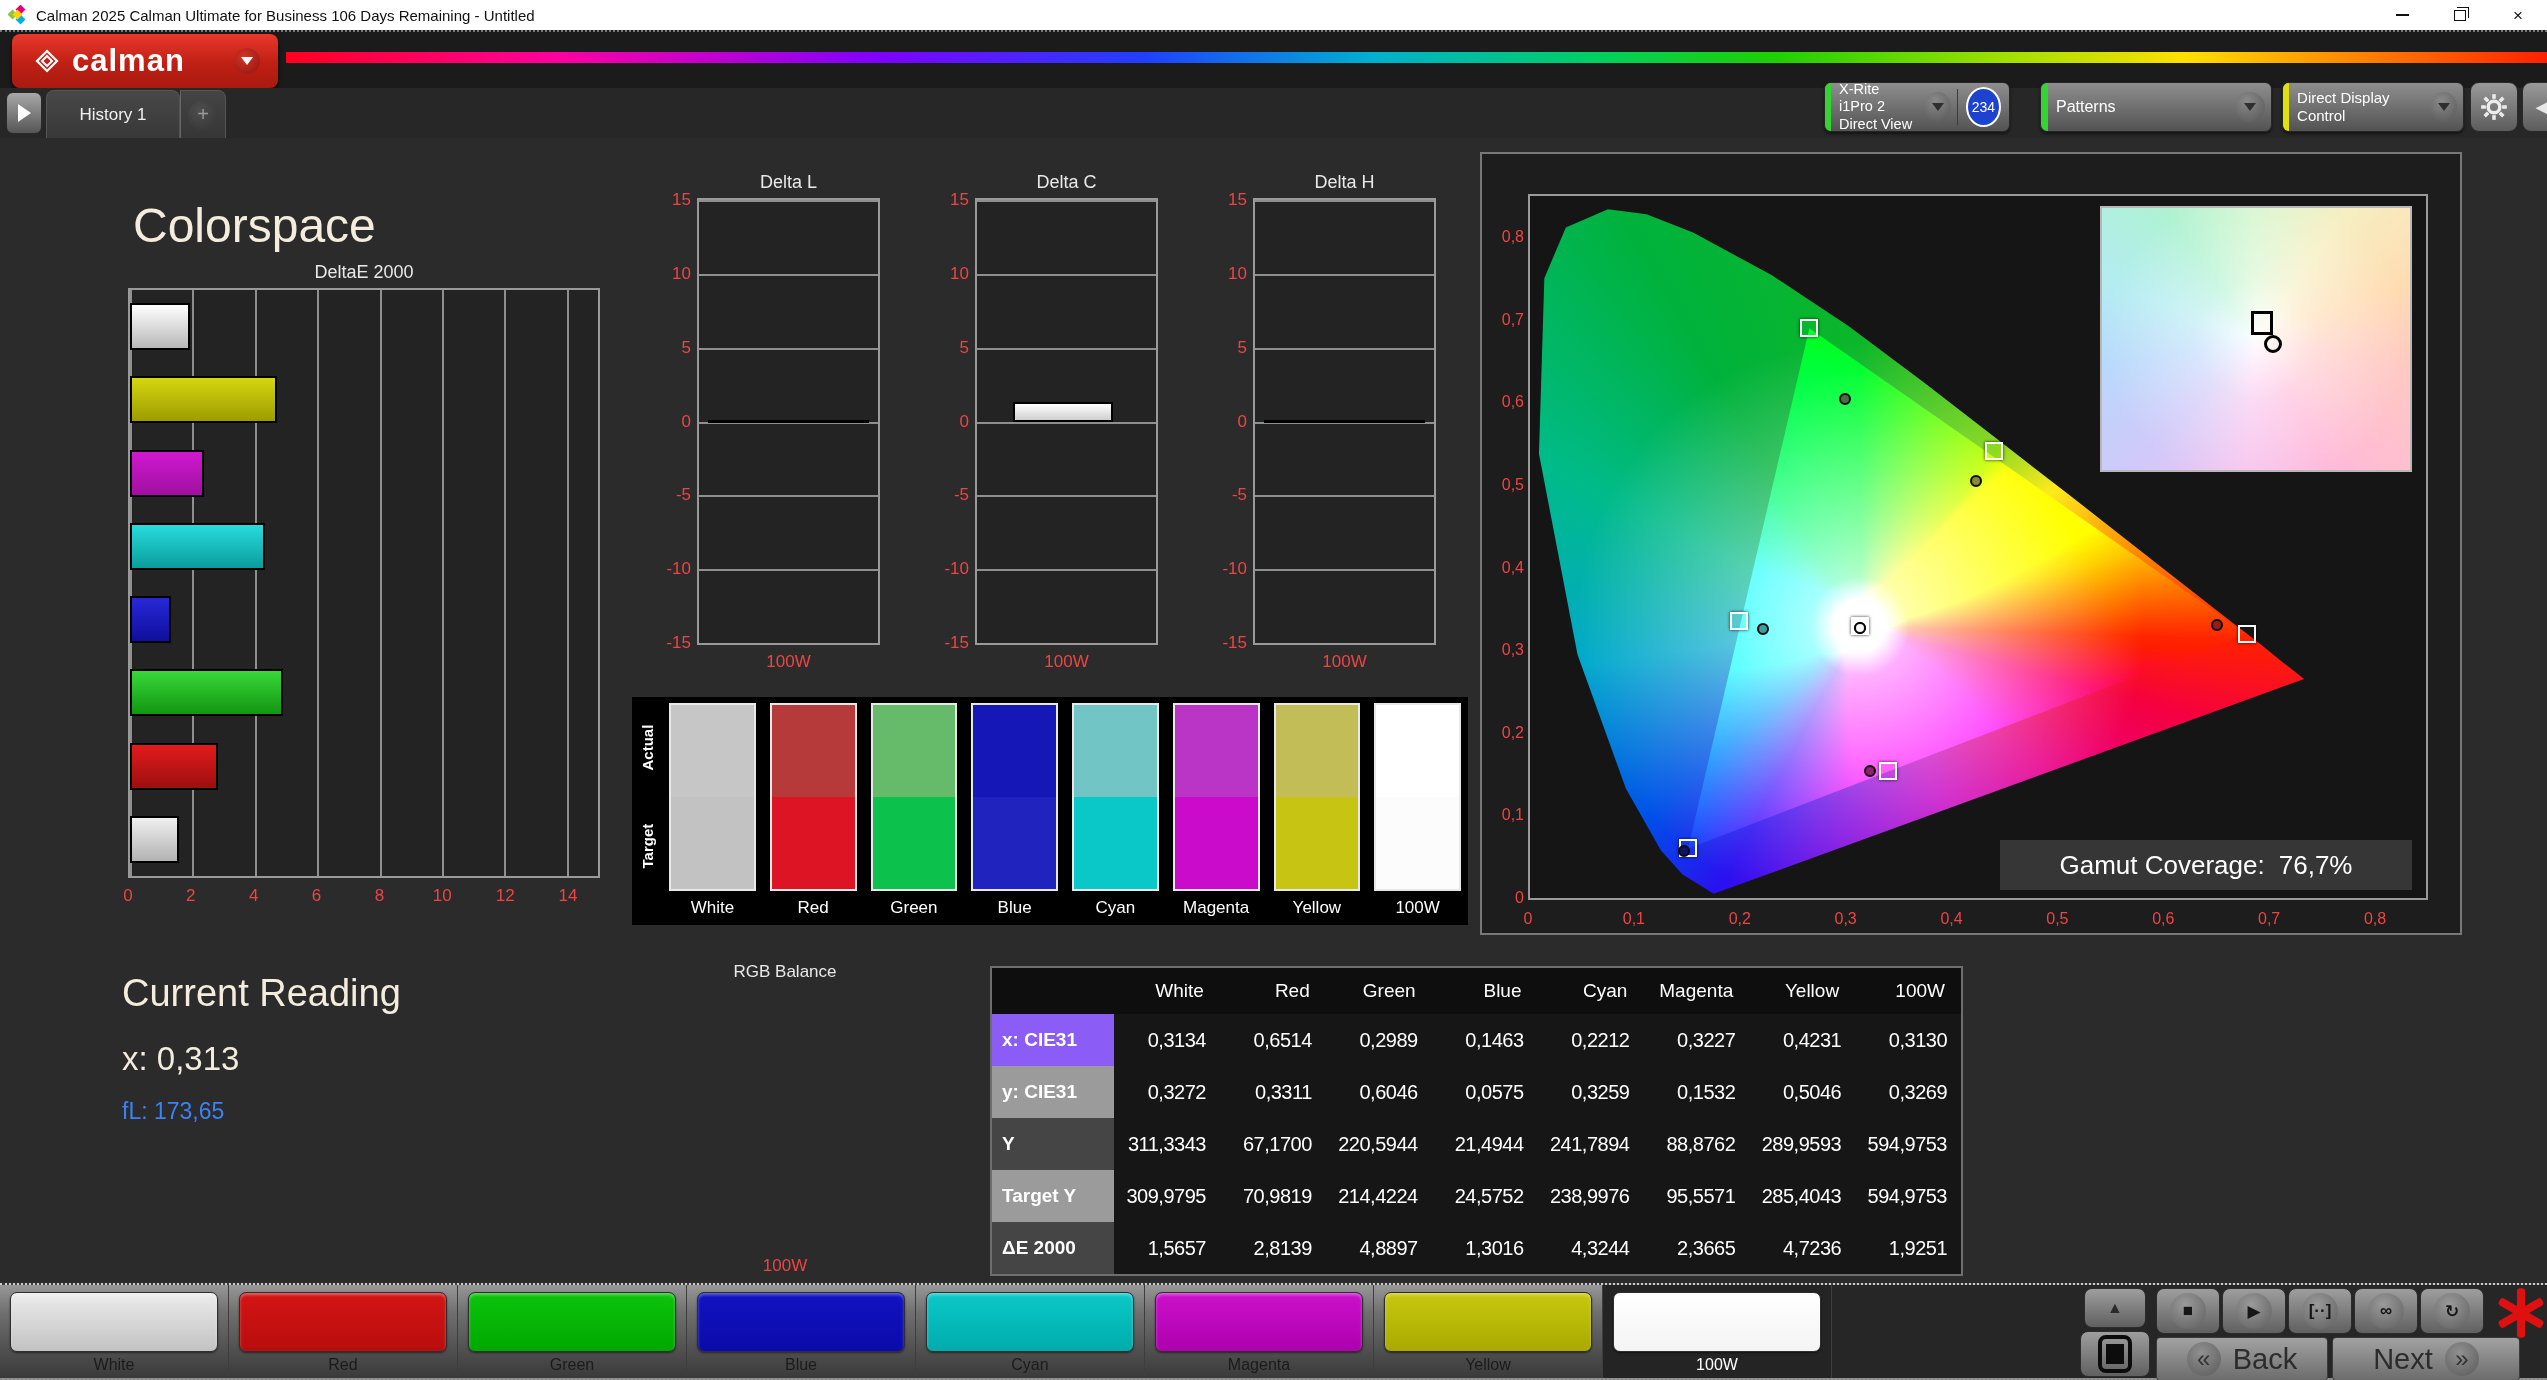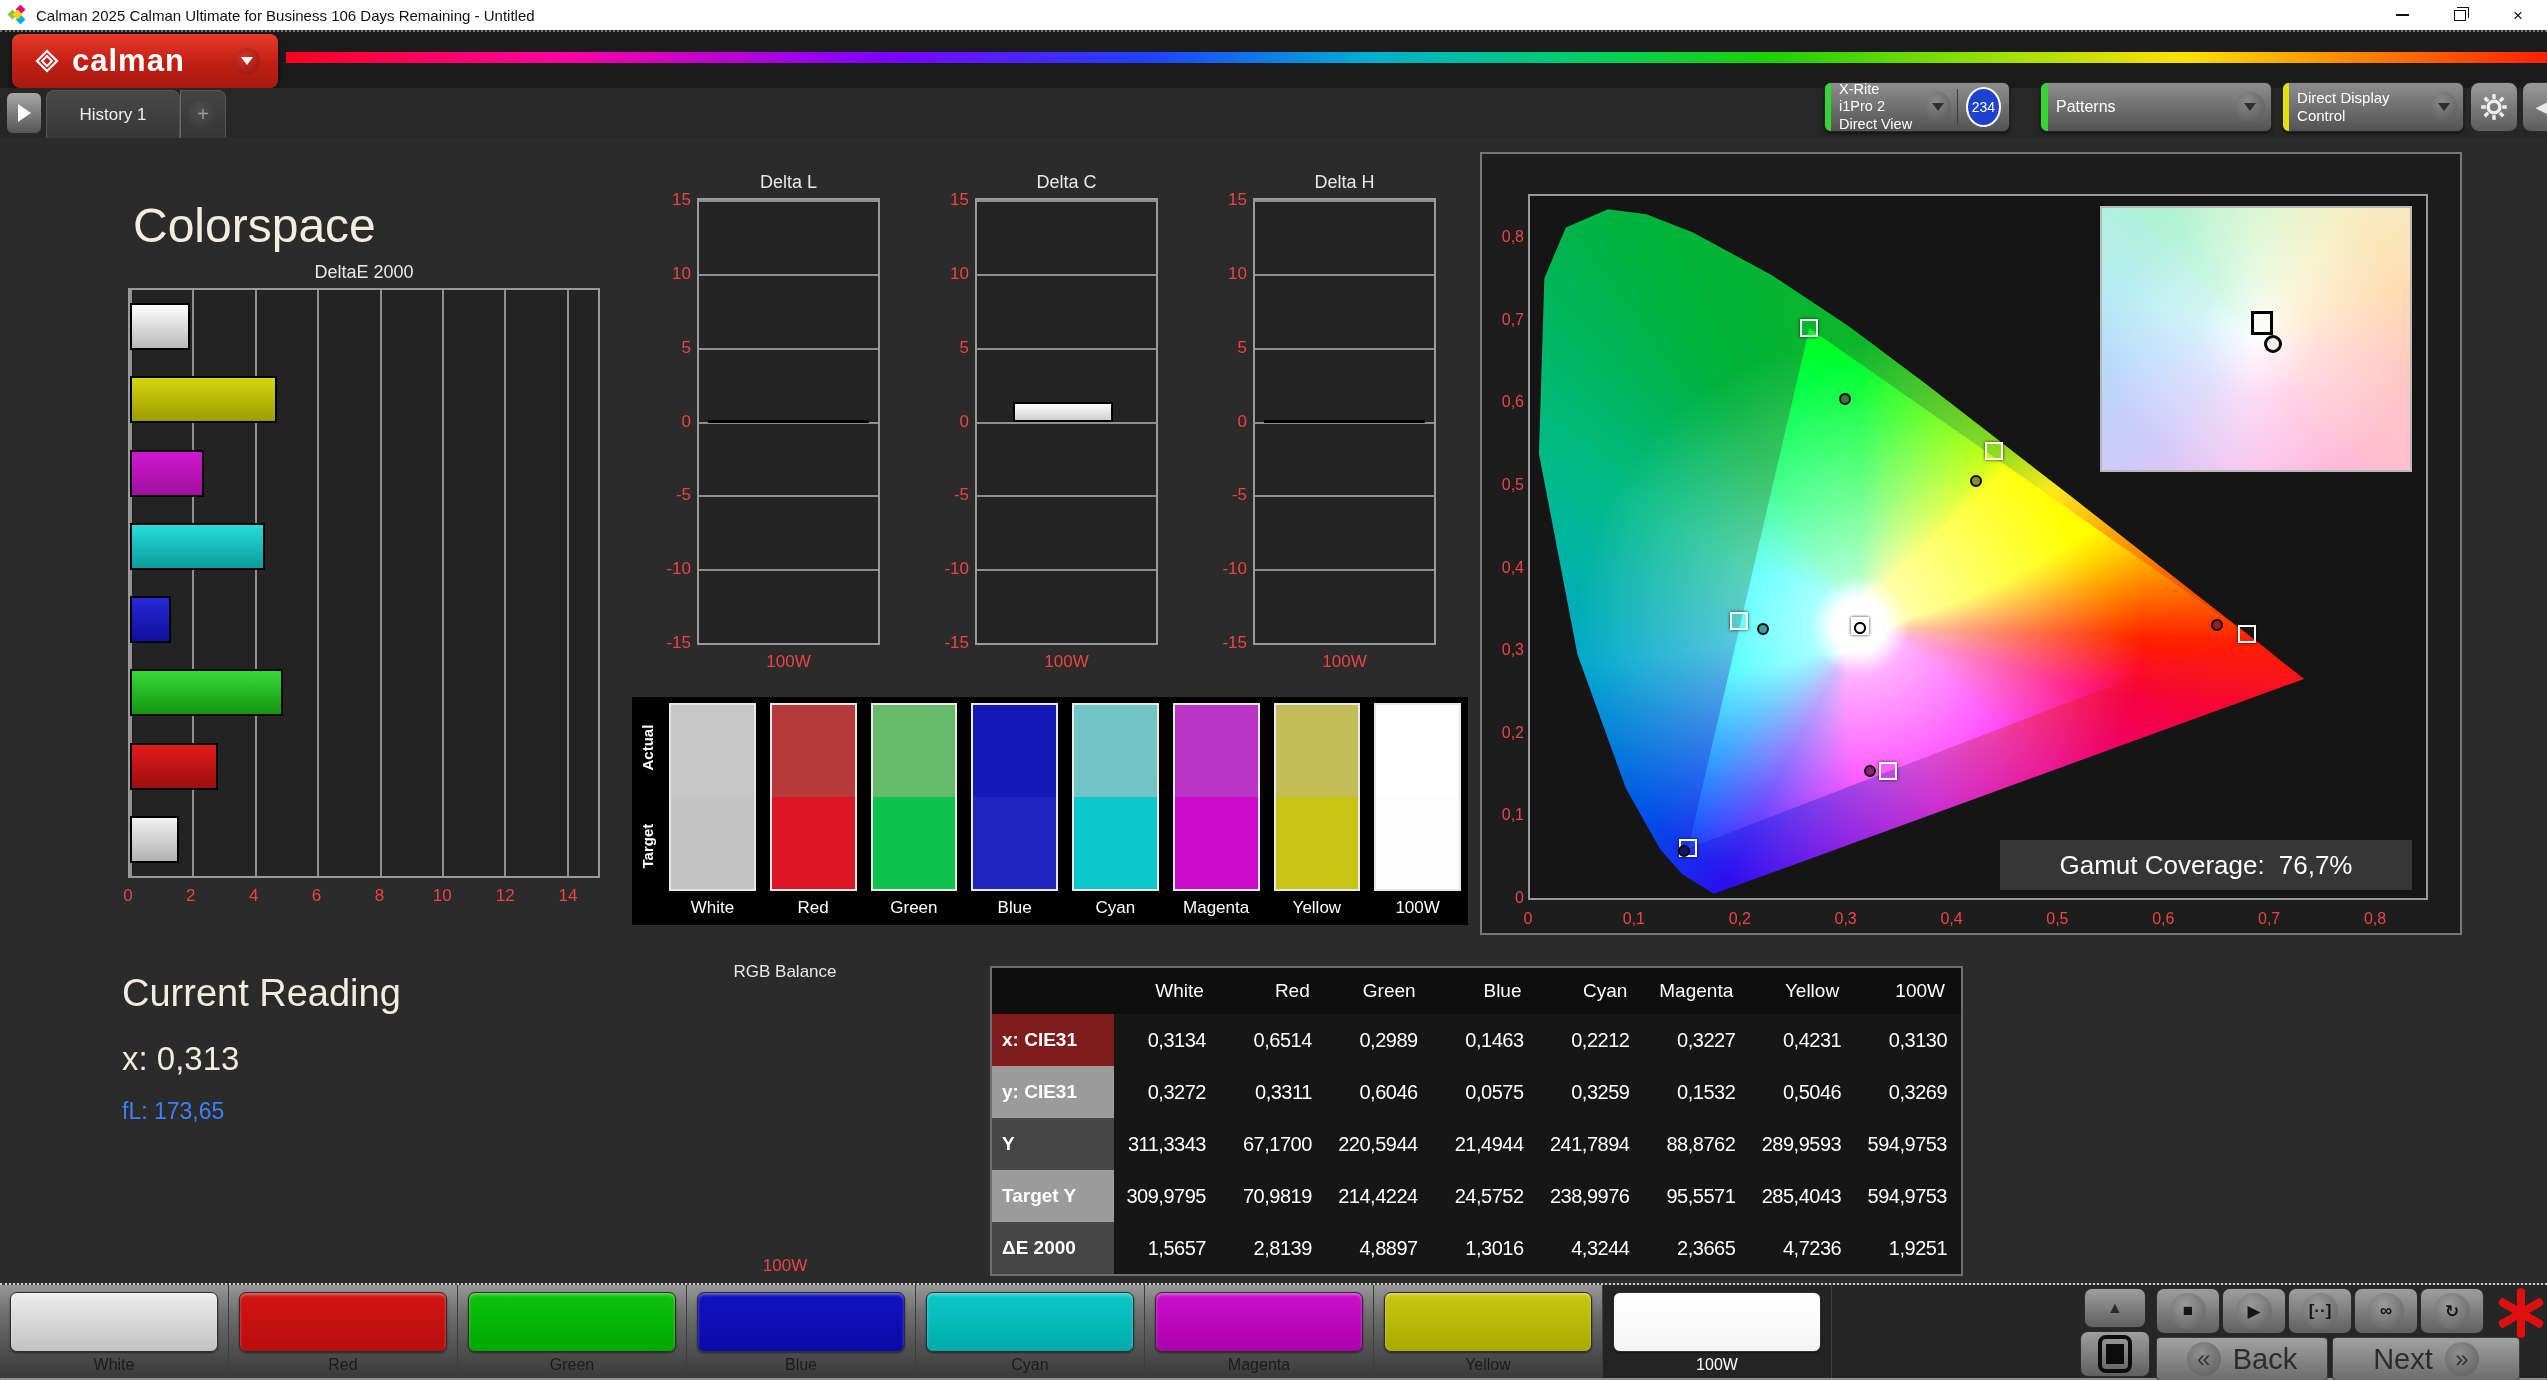--- a/index.html
+++ b/index.html
@@ -477,21 +477,21 @@
 
   <div class="dtable" style="left:990px;top:966px;width:973px;">
     <div class="hcell"></div>
     <div style="display:contents">
       
     <div class="hcell">White</div><div class="hcell">Red</div><div class="hcell">Green</div><div class="hcell">Blue</div><div class="hcell">Cyan</div><div class="hcell">Magenta</div><div class="hcell">Yellow</div><div class="hcell">100W</div></div>
     <div style="display:contents">
       
     
         <div style="display:contents">
-          <div class="rlabel" style="background: #7f1d1d;">x: CIE31</div>
+          <div class="rlabel" style="background: #8b5cf6;">x: CIE31</div>
           <div style="display:contents">
             
           <div class="cell">0,3134</div><div class="cell">0,6514</div><div class="cell">0,2989</div><div class="cell">0,1463</div><div class="cell">0,2212</div><div class="cell">0,3227</div><div class="cell">0,4231</div><div class="cell">0,3130</div></div>
         </div>
       
         <div style="display:contents">
           <div class="rlabel" style="background: rgb(155, 155, 155);">y: CIE31</div>
           <div style="display:contents">
             
           <div class="cell">0,3272</div><div class="cell">0,3311</div><div class="cell">0,6046</div><div class="cell">0,0575</div><div class="cell">0,3259</div><div class="cell">0,1532</div><div class="cell">0,5046</div><div class="cell">0,3269</div></div>

